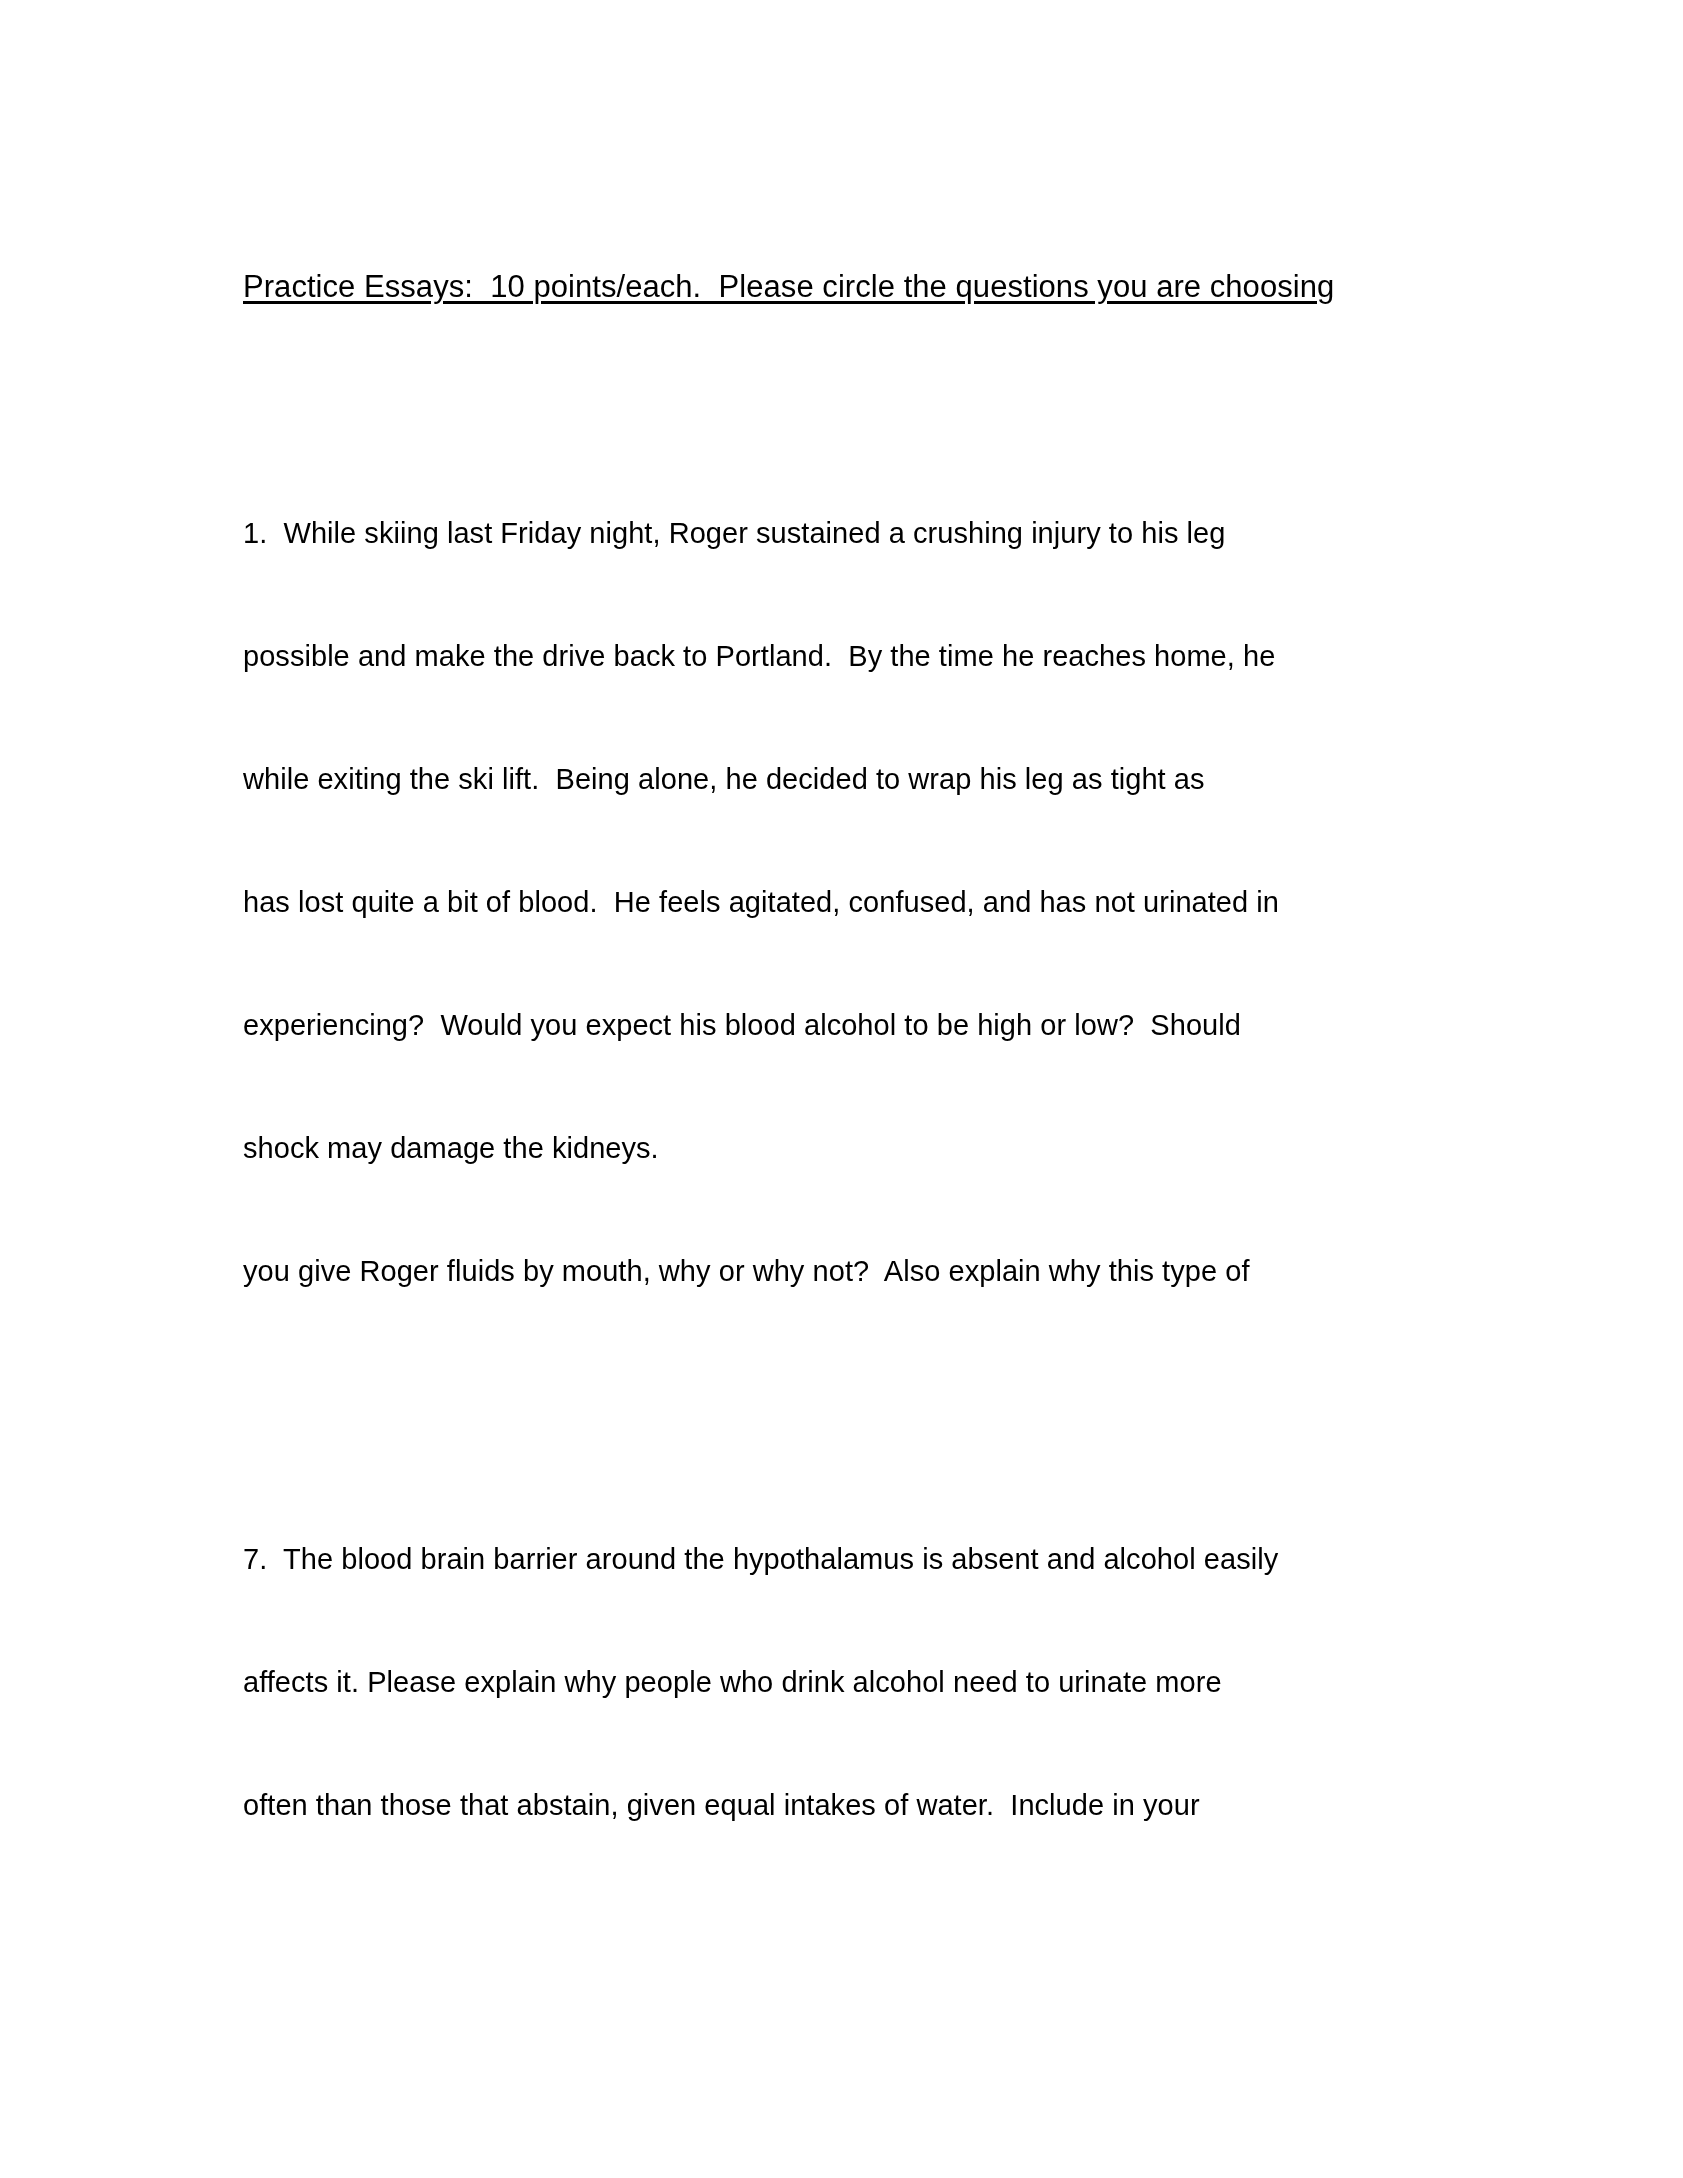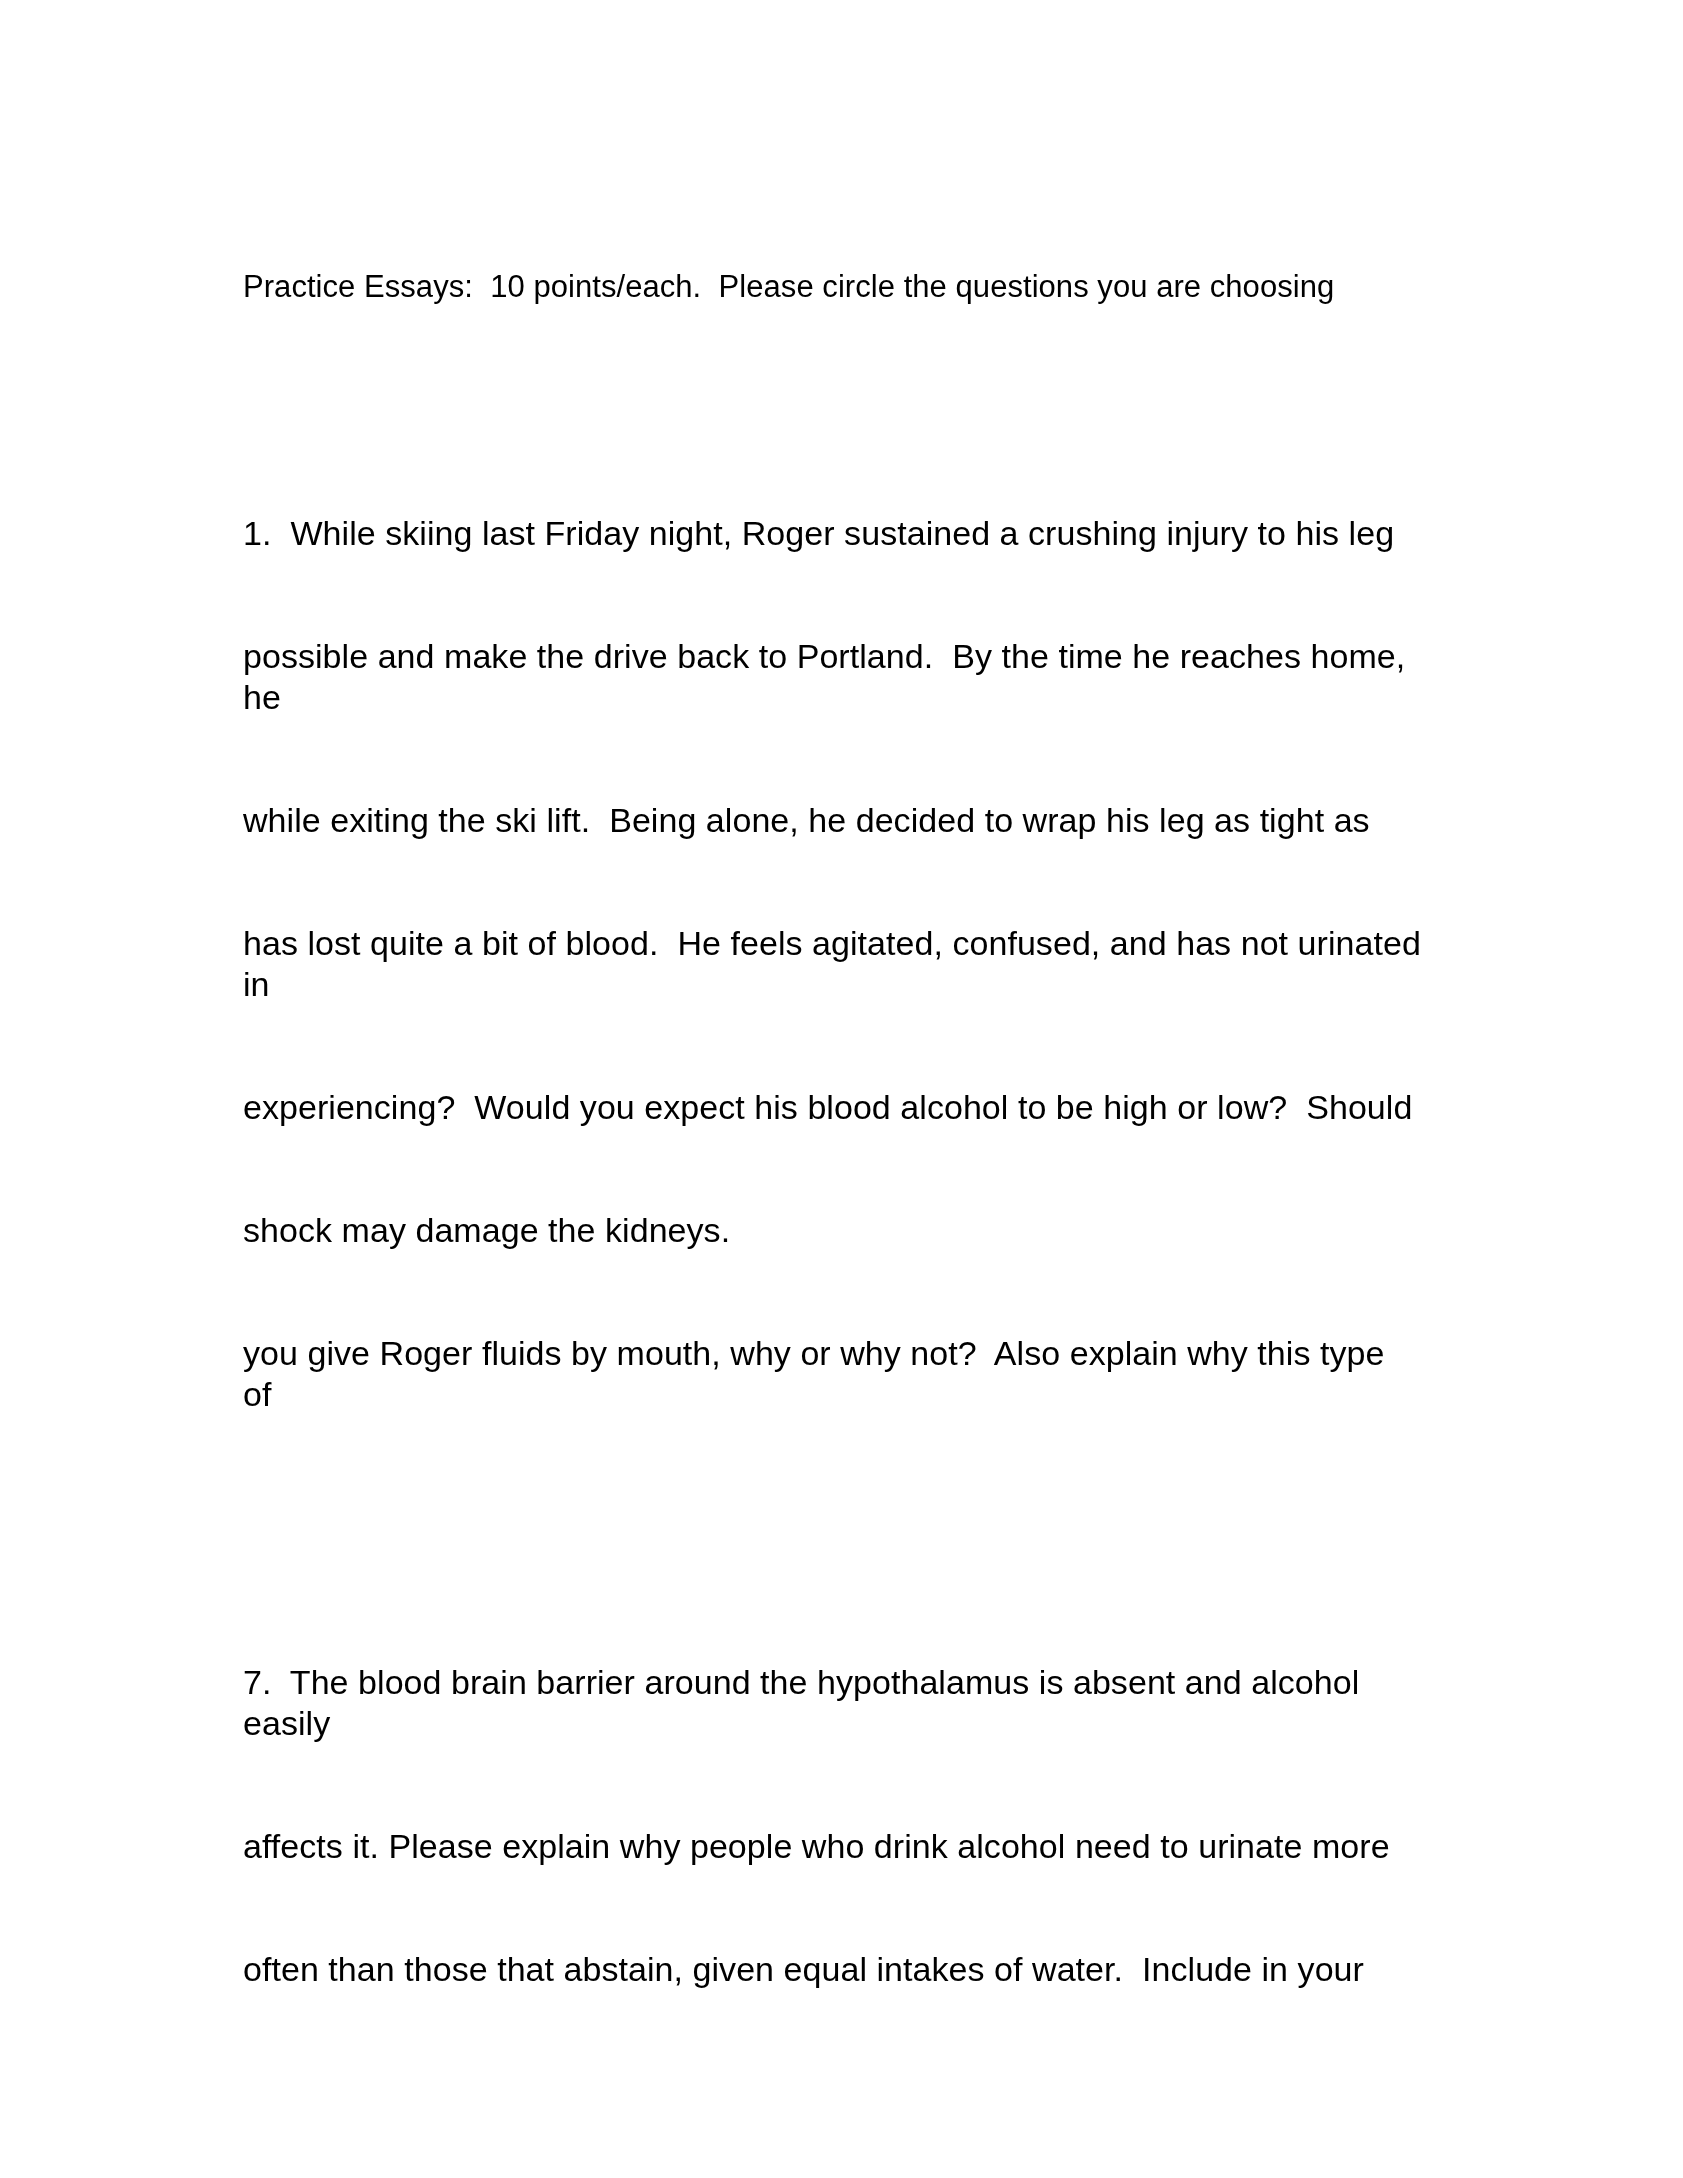--- a/index.html
+++ b/index.html
@@ -39,29 +39,30 @@
   .doc-heading {
     font-size: 31px;
     line-height: 41px;
     font-weight: 400;
     margin: 0 0 0 0;
     letter-spacing: 0.05px;
     white-space: pre-wrap;
   }
   .doc-heading .hl {
     display: inline;
+    text-decoration: underline;
     text-underline-offset: 4px;
     text-decoration-thickness: 2.5px;
   }
   .heading-line {
     display: block;
   }
 
   .q-block {
-    font-size: 34px;
+    font-size: 29px;
     line-height: 41px;
     font-weight: 400;
     letter-spacing: 0.05px;
     white-space: pre-wrap;
   }
   .q-line {
     display: block;
   }
 
   

